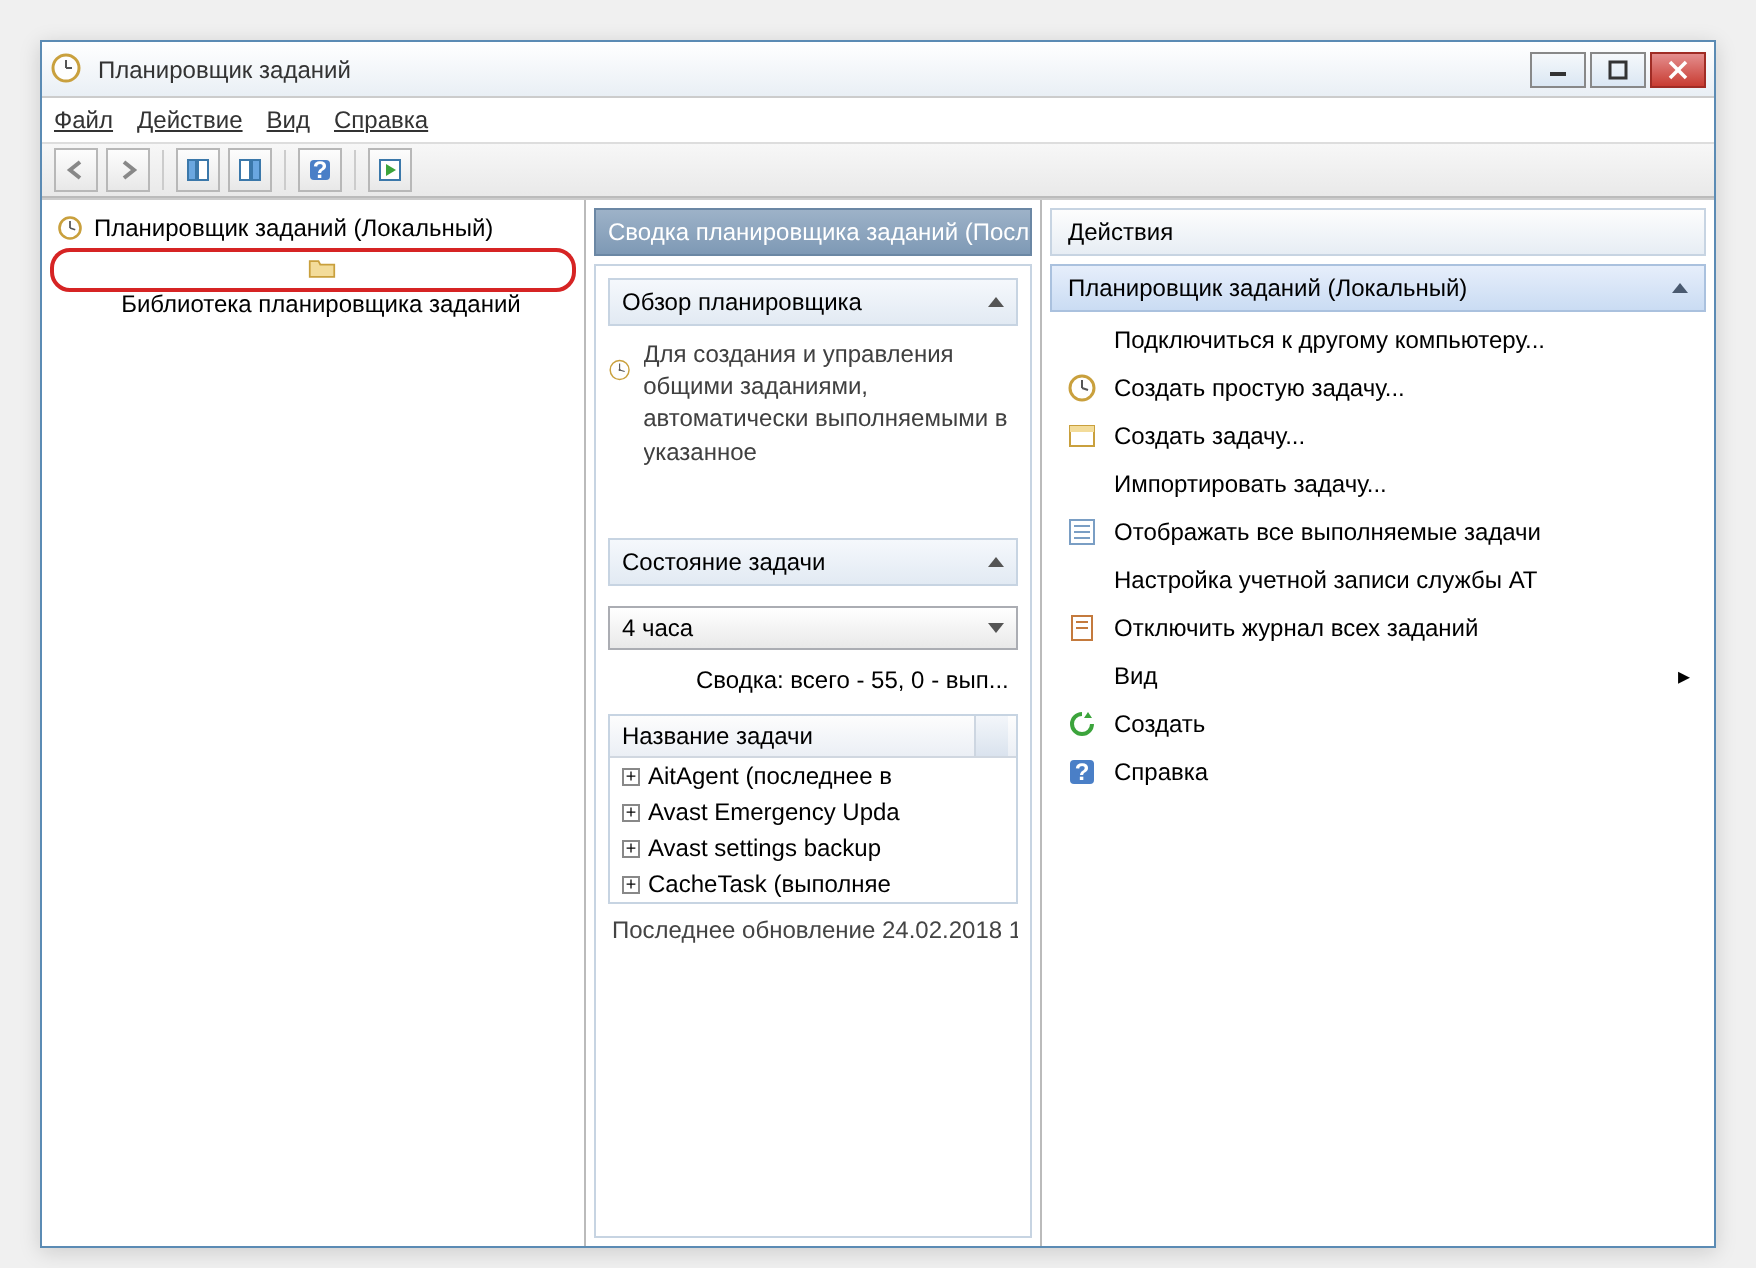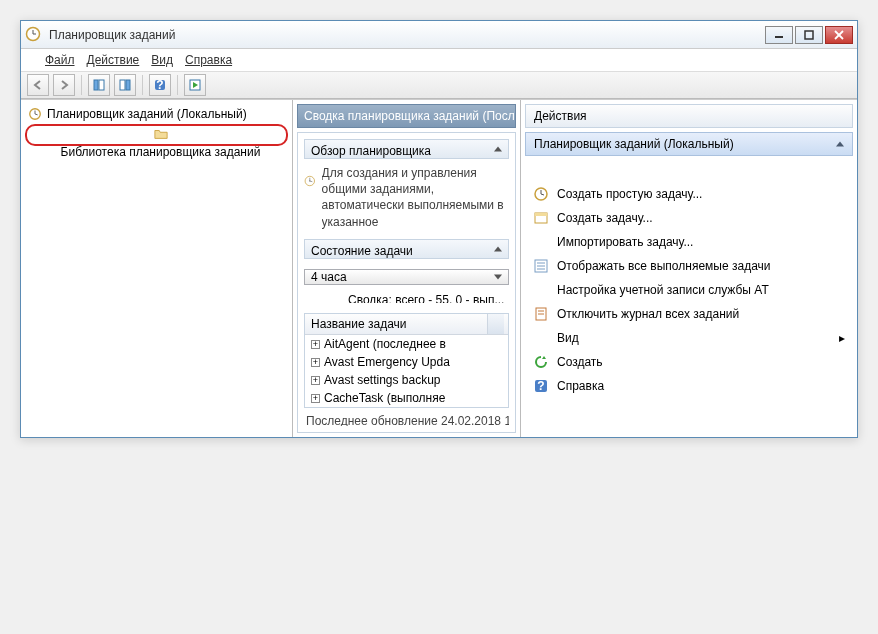--- a/index.html
+++ b/index.html
@@ -1,24 +1,24 @@
 <!DOCTYPE html>
 <html><head>
 <meta charset="utf-8">
 <style>
 * { box-sizing: border-box; font-family: "Segoe UI", Tahoma, sans-serif; font-size: 12px; }
 body { margin: 0; background: #f0f0f0; padding: 20px; }
-.window { width: 838px; height: 418px; margin: 0 auto; background: #fff; border: 1px solid #5b8bb4; box-shadow: 0 2px 10px rgba(0,0,0,0.15); display: flex; flex-direction: column; }
+.window { width: 838px; height: 604px; margin: 0 auto; background: #fff; border: 1px solid #5b8bb4; box-shadow: 0 2px 10px rgba(0,0,0,0.15); display: flex; flex-direction: column; }
 .titlebar { height: 28px; background: linear-gradient(#fff, #e9eff5); display: flex; align-items: center; padding: 0 4px; border-bottom: 1px solid #ccc; }
 .titlebar .icon { width: 18px; height: 18px; margin-right: 6px; }
 .titlebar .title { flex: 1; color: #333; }
 .winbtns { display: flex; gap: 2px; }
 .winbtns div { width: 28px; height: 18px; border: 1px solid #888; display: flex; align-items: center; justify-content: center; background: linear-gradient(#f5f8fb,#dbe7f3); }
 .winbtns .close { background: linear-gradient(#e48e8e,#c83c32); border-color: #a02c25; color: #fff; }
-.menubar { height: 22px; display: flex; align-items: center; padding: 0 24px; gap: 12px; background: #fff; }
+.menubar { height: 22px; display: flex; align-items: center; padding: 0 6px; gap: 12px; background: #fff; }
 .menubar span { color: #333; cursor: default; }
 .menubar span u { text-decoration: underline; }
 .toolbar { height: 28px; display: flex; align-items: center; padding: 0 6px; gap: 4px; border-top: 1px solid #ddd; border-bottom: 1px solid #bbb; background: linear-gradient(#f7f7f7,#e9e9e9); }
 .tbtn { width: 22px; height: 22px; border: 1px solid #b8b8b8; background: linear-gradient(#fdfdfd,#e8e8e8); display: flex; align-items: center; justify-content: center; }
 .tsep { width: 1px; height: 20px; background: #ccc; margin: 0 2px; }
 .body { flex: 1; display: flex; background: #fff; border-top: 1px solid #ccc; overflow: hidden; }
 .tree { width: 272px; border-right: 1px solid #bbb; padding: 4px; }
 .tree-row { display: flex; align-items: center; height: 20px; gap: 4px; padding-left: 2px; white-space: nowrap; }
 .tree-row.hl { border: 2px solid #d62424; border-radius: 10px; padding: 1px 6px 1px 14px; height: 22px; flex-direction: column; }
 .tree-icon { width: 16px; height: 16px; display: flex; align-items: center; justify-content: center; }
@@ -194,20 +194,21 @@
     </div>
 
     <div class="actions">
       <div class="act-title">Действия</div>
       <div class="act-sec">
           <span>Планировщик заданий (Локальный)</span>
         </div>
       <div class="act-list">
         <div class="act-item">
             <span class="ico"></span>
+            <span>Подключиться к другому компьютеру...</span>
           </div>
         <div class="act-item">
             <span class="ico">
               <svg viewBox="0 0 16 16" width="16" height="16">
                 <circle cx="8" cy="8" r="6" fill="#fff" stroke="#c9a03d" stroke-width="1.5"></circle>
                 <line x1="8" y1="8" x2="8" y2="4" stroke="#555"></line>
                 <line x1="8" y1="8" x2="11" y2="9" stroke="#555"></line>
               </svg>
             </span>
             <span>Создать простую задачу...</span>

